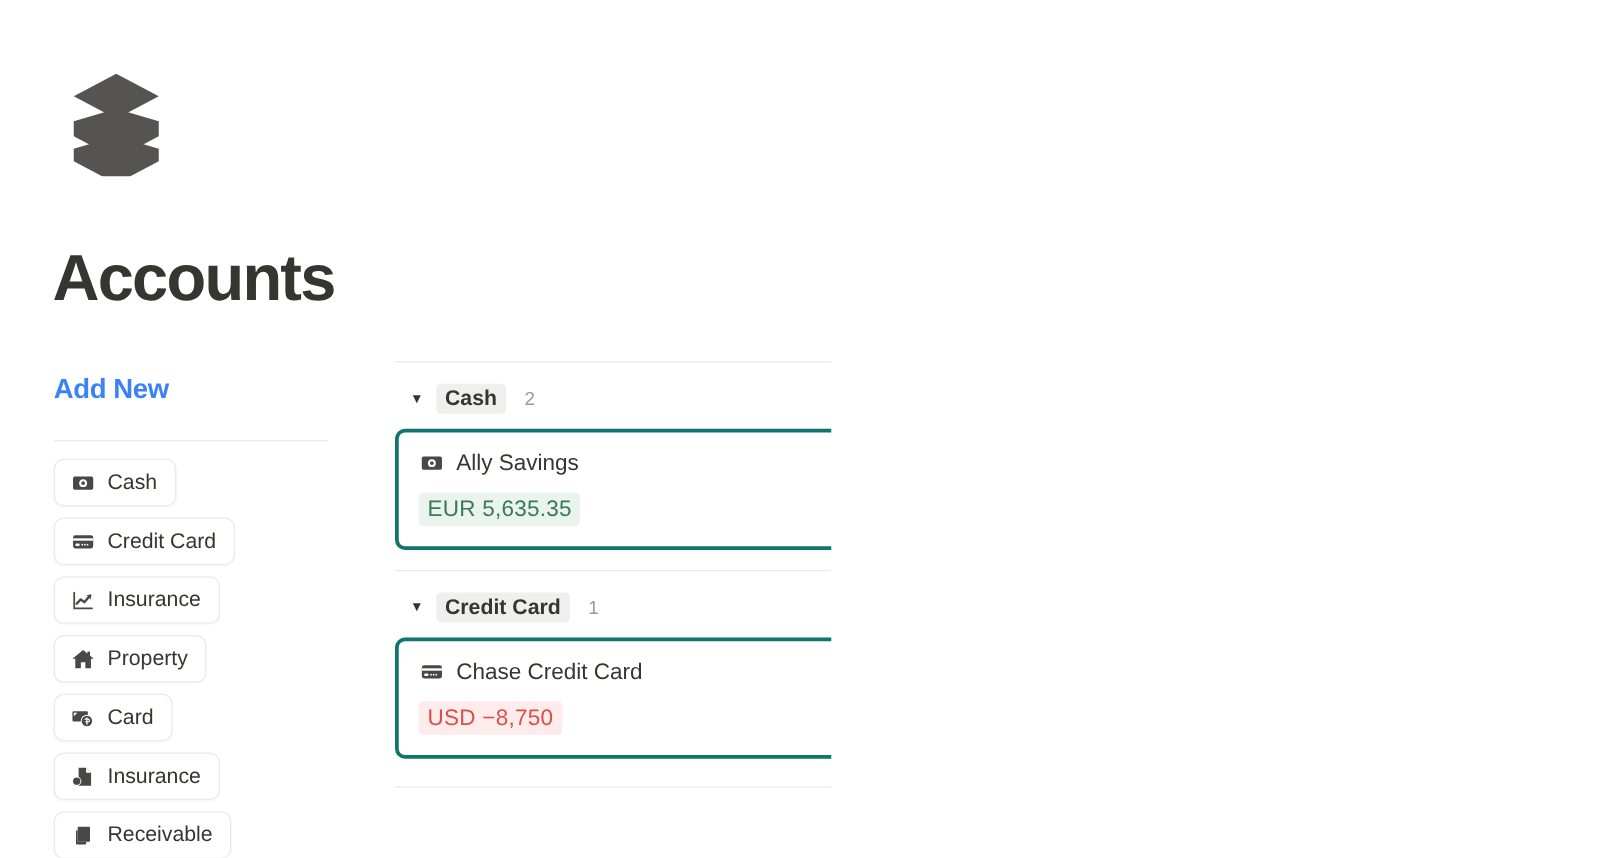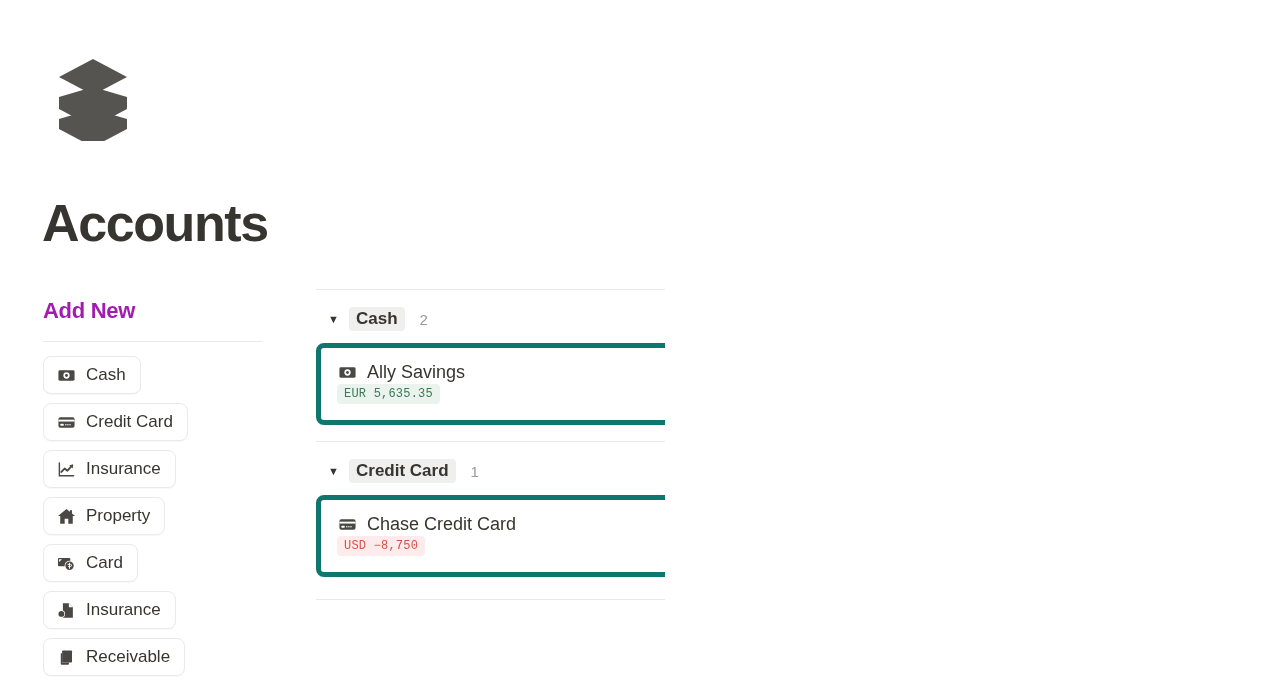--- a/index.html
+++ b/index.html
@@ -34,23 +34,23 @@
   }
   .title-accounts { left: 42px; top: 193px; }
 
   
   .addnew-col { position: absolute; }
   .addnew-accounts { left: 43px; top: 298px; width: 219px; }
 
   .addnew-heading {
     font-size: 22px;
     font-weight: bold;
-    color: #a21caf;
+    color: #3b82f6;
     letter-spacing: -0.3px;
-    margin-bottom: 17px;
+    margin-bottom: 28px;
   }
   .addnew-rule { height: 1px; background: #e9e9e7; width: 100%; margin-bottom: 14px; }
 
   .btn-list { display: flex; flex-direction: column; align-items: flex-start; gap: 9px; }
   .pill {
     display: inline-flex; align-items: center; gap: 10px;
     border: 1px solid #eaeaea;
     border-radius: 8px;
     background: #fff;
     padding: 8px 14px 8px 12px;
@@ -98,35 +98,36 @@
   }
   .caret { color: #37352f; font-size: 11px; line-height: 1; width: 12px; }
   .group-name {
     font-size: 17px; font-weight: bold; color: #37352f;
     background: #efefee; border-radius: 4px; padding: 2px 7px;
   }
   .group-count { font-size: 15px; color: #9b9a97; margin-left: 6px; }
 
   
   .acct-card {
-    border: 5px solid #0f766e;
+    border: 3px solid #0f766e;
     border-radius: 8px;
     background: #fff;
     box-shadow: 0 1px 2px rgba(15,15,15,0.04);
     padding: 14px 16px 16px 16px;
     width: 400px;
     margin-left: 0;
   }
   .acct-row { display: flex; align-items: center; gap: 10px; }
   .acct-name { font-size: 18px; color: #37352f; }
   .acct-ico { flex: none; width: 20px; height: 20px; display:inline-flex; align-items:center; justify-content:center; }
   .badge {
     display: inline-block;
-    font-family: Liberation Mono, monospace;
-    font-size: 12px;
+    margin-top: 13px;
+    font-family: Liberation Sans, sans-serif;
+    font-size: 18px;
     letter-spacing: 0.2px;
     padding: 3px 7px;
     border-radius: 4px;
   }
   .badge-pos { color: #3a7a55; background: #eaf3ee; }
   .badge-neg { color: #d9504b; background: #fdeceb; text-align: center; }
 
   .card-sep { height: 1px; background: #e9e9e7; width: 349px; margin: 16px 0 0 0; }
   .card-sep-b { height: 1px; background: #e9e9e7; width: 349px; margin: 22px 0 0 0; }
 </style>

